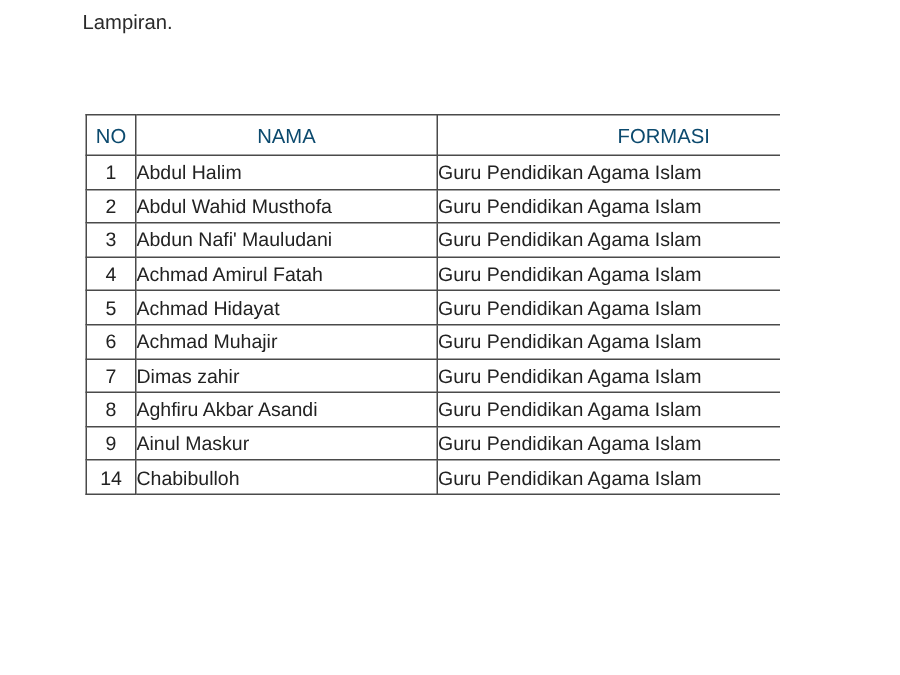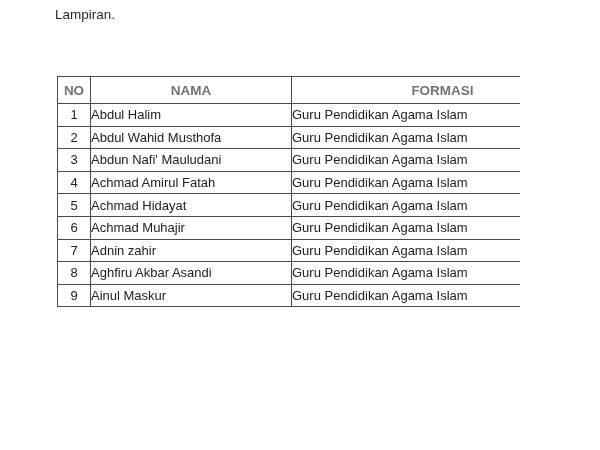--- a/index.html
+++ b/index.html
@@ -55,23 +55,23 @@
     border: 1px solid #4a4a4a;
     font-size: 13px;
     padding: 0;
     vertical-align: middle;
     overflow: hidden;
     white-space: nowrap;
   }
   table.roster th {
     height: 26px;
     font-size: 13.5px;
-    font-weight: bold;
+    font-weight: normal;
     text-align: center;
-    color: #737373;
+    color: #0c4a6e;
   }
   table.roster td {
     height: 21.6px;
     color: #222222;
   }
   .col-no   { width: 33px; }
   .col-nama { width: 201px; }
   .col-form { width: 302px; }
   td.cell-no { text-align: center; }
   td.cell-nama, td.cell-form { text-align: left; padding-left: 8px; }
@@ -123,29 +123,34 @@
     <td class="cell-nama">Achmad Hidayat</td>
     <td class="cell-form">Guru Pendidikan Agama Islam</td>
   </tr>
         <tr>
     <td class="cell-no">6</td>
     <td class="cell-nama">Achmad Muhajir</td>
     <td class="cell-form">Guru Pendidikan Agama Islam</td>
   </tr>
         <tr>
     <td class="cell-no">7</td>
-    <td class="cell-nama">Adnin zahir</td>
+    <td class="cell-nama">Dimas zahir</td>
     <td class="cell-form">Guru Pendidikan Agama Islam</td>
   </tr>
         <tr>
     <td class="cell-no">8</td>
     <td class="cell-nama">Aghfiru Akbar Asandi</td>
     <td class="cell-form">Guru Pendidikan Agama Islam</td>
   </tr>
         <tr>
     <td class="cell-no">9</td>
     <td class="cell-nama">Ainul Maskur</td>
     <td class="cell-form">Guru Pendidikan Agama Islam</td>
   </tr>
+        <tr>
+    <td class="cell-no">14</td>
+    <td class="cell-nama">Chabibulloh</td>
+    <td class="cell-form">Guru Pendidikan Agama Islam</td>
+  </tr>
       </tbody>
   </table>
 
 </div>
 
 </body></html>

